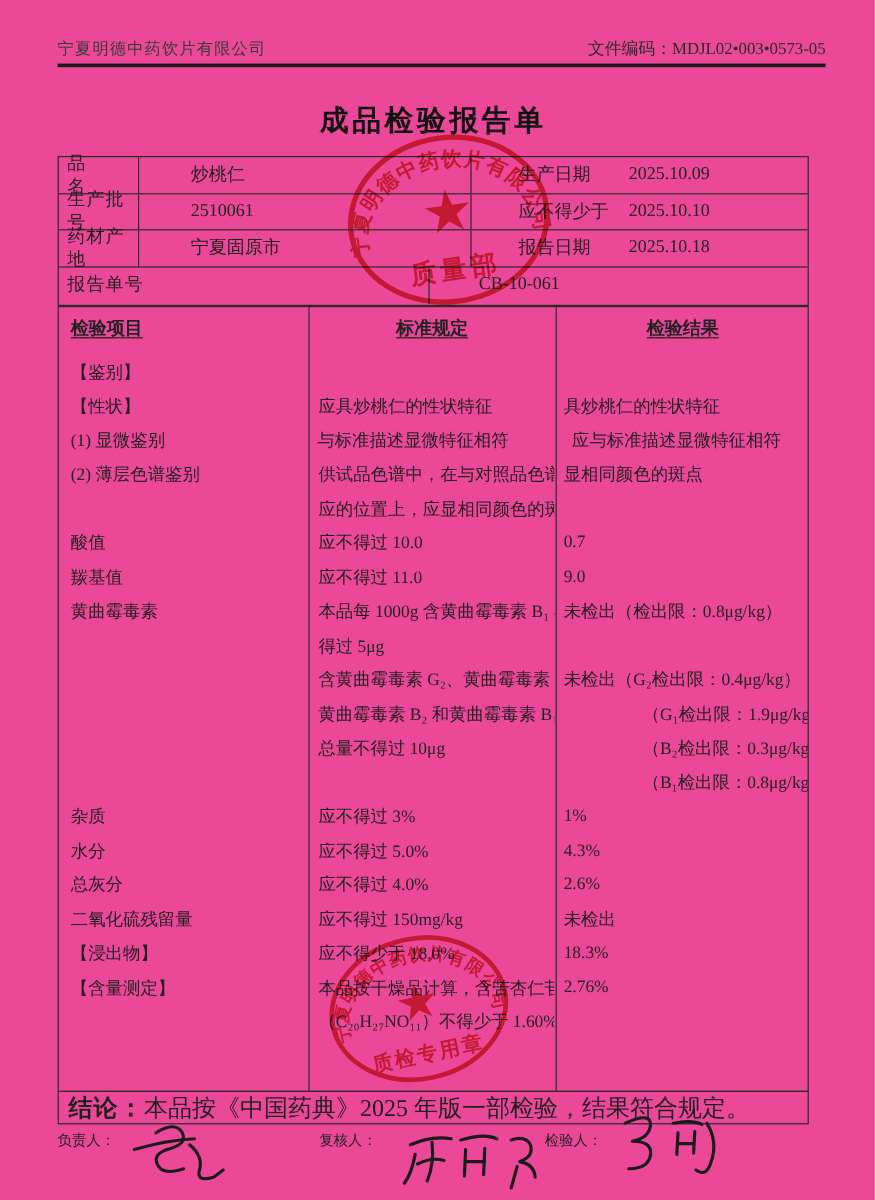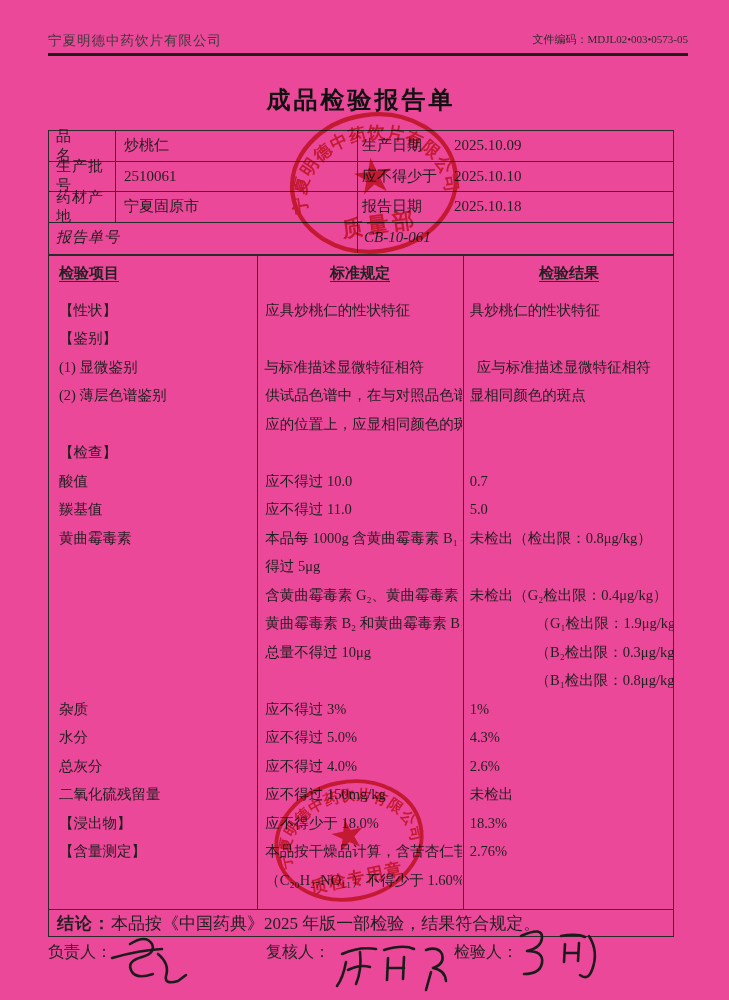--- a/index.html
+++ b/index.html
@@ -6,30 +6,30 @@
   .page{
     position:relative;
     width:729px;height:1000px;
     background:#ec4899;
     font-family:"Liberation Serif","DejaVu Serif",serif;
     color:#1f1f1f;
     overflow:hidden;
   }
   
   .hdr-company{position:absolute;left:48px;top:32px;font-size:13.5px;color:#3a3a3a;letter-spacing:1px;}
-  .hdr-code{position:absolute;right:41px;top:32px;font-size:11px;color:#2c2c2c;}
+  .hdr-code{position:absolute;right:41px;top:32px;font-size:14px;color:#2c2c2c;}
   .hdr-rule{position:absolute;left:48px;top:53px;width:640px;height:3px;background:#1c1c1c;}
   .doc-title{position:absolute;left:48px;top:84px;width:626px;text-align:center;
     font-size:24px;font-weight:bold;letter-spacing:3px;color:#111;}
   
   .info-table{position:absolute;left:48px;top:130px;width:626px;height:125px;
     border:1.5px solid #2a2a2a;box-sizing:border-box;font-size:15px;}
   .info-row{position:relative;height:30.5px;border-bottom:1px solid #2a2a2a;
-    display:flex;align-items:center;box-sizing:border-box;}
-  .info-row:last-child{border-bottom:none;font-style:italic;}
+    display:flex;align-items:center;box-sizing:border-box;gap:35px;}
+  .info-row:last-child{border-bottom:none;}
   .ic{box-sizing:border-box;height:100%;display:flex;align-items:center;}
   .ic-label{width:67px;border-right:1px solid #2a2a2a;padding-left:7px;letter-spacing:1px;}
   .ic-label.wide{width:309px;border-right:1px solid #2a2a2a;}
   .ic-value{width:242px;border-right:1px solid #2a2a2a;padding-left:8px;}
   .ic-right{flex:1;padding-left:4px;}
   .ic-right .lbl2{width:90px;display:inline-block;}
   .ic-right .val2{margin-left:2px;}
   .ic-repno{flex:1;padding-left:6px;text-align:right;}
   
   .main-table{position:absolute;left:48px;top:255px;width:626px;height:655px;
@@ -45,24 +45,24 @@
   .tbody{position:absolute;top:40px;left:0;right:0;}
   .trow{display:flex;height:28.5px;align-items:center;}
   .tcell{box-sizing:border-box;overflow:hidden;white-space:nowrap;}
   .tcell.c1{width:208px;padding-left:10px;}
   .tcell.c2{width:206px;padding-left:9px;}
   .tcell.c3{width:212px;padding-left:8px;}
   .tcell.c3.indent{padding-left:74px;}
   
   .conclusion{position:absolute;left:48px;top:909px;width:626px;height:28px;
     border:1.5px solid #2a2a2a;box-sizing:border-box;display:flex;align-items:center;
-    padding-left:8px;font-size:17px;}
+    padding-left:8px;font-size:20px;}
   .conclusion .c-label{font-weight:bold;letter-spacing:1px;}
   
-  .sig-label{position:absolute;top:942px;font-size:16px;color:#222;}
+  .sig-label{position:absolute;top:942px;font-size:12px;color:#222;}
   .sig-label.s1{left:48px;}
   .sig-label.s2{left:266px;}
   .sig-label.s3{left:454px;}
   .sig-svg{position:absolute;}
   .sig-svg path{fill:none;stroke:#1b1b1b;stroke-width:2.6;stroke-linecap:round;stroke-linejoin:round;}
   
   .stamp{position:absolute;mix-blend-mode:multiply;opacity:0.85;}
   .stamp text{font-family:"Liberation Serif","DejaVu Serif",serif;font-weight:bold;}
 </style>
 </head>
@@ -108,58 +108,53 @@
   </div>
 
   <div class="main-table">
     <div class="vline v1"></div>
     <div class="vline v2"></div>
     <div class="mt-head h1">检验项目</div>
     <div class="mt-head h3">检验结果</div>
     <div class="mt-head h2">标准规定</div>
     <div class="tbody" id="table-body">
         <div class="trow">
+          <div class="tcell c1">【鉴别】</div>
+          <div class="tcell c2"></div>
+          <div class="tcell c3"></div>
+        </div>
+        <div class="trow">
           <div class="tcell c1">【性状】</div>
           <div class="tcell c2">应具炒桃仁的性状特征</div>
           <div class="tcell c3">具炒桃仁的性状特征</div>
         </div>
         <div class="trow">
-          <div class="tcell c1">【鉴别】</div>
-          <div class="tcell c2"></div>
-          <div class="tcell c3"></div>
-        </div>
-        <div class="trow">
           <div class="tcell c1">(1) 显微鉴别</div>
           <div class="tcell c3">与标准描述显微特征相符</div>
           <div class="tcell c2">应与标准描述显微特征相符</div>
         </div>
         <div class="trow">
           <div class="tcell c1">(2) 薄层色谱鉴别</div>
           <div class="tcell c2">供试品色谱中，在与对照品色谱相</div>
           <div class="tcell c3">显相同颜色的斑点</div>
         </div>
         <div class="trow">
           <div class="tcell c1"></div>
           <div class="tcell c2">应的位置上，应显相同颜色的斑点</div>
           <div class="tcell c3"></div>
         </div>
         <div class="trow">
-          <div class="tcell c1">【检查】</div>
-          <div class="tcell c2"></div>
-          <div class="tcell c3"></div>
-        </div>
-        <div class="trow">
           <div class="tcell c1">酸值</div>
           <div class="tcell c2">应不得过 10.0</div>
           <div class="tcell c3">0.7</div>
         </div>
         <div class="trow">
           <div class="tcell c1">羰基值</div>
           <div class="tcell c2">应不得过 11.0</div>
-          <div class="tcell c3">5.0</div>
+          <div class="tcell c3">9.0</div>
         </div>
         <div class="trow">
           <div class="tcell c1">黄曲霉毒素</div>
           <div class="tcell c2">本品每 1000g 含黄曲霉毒素 B₁ 不</div>
           <div class="tcell c3">未检出（检出限：0.8μg/kg）</div>
         </div>
         <div class="trow">
           <div class="tcell c1"></div>
           <div class="tcell c2">得过 5μg</div>
           <div class="tcell c3"></div>

